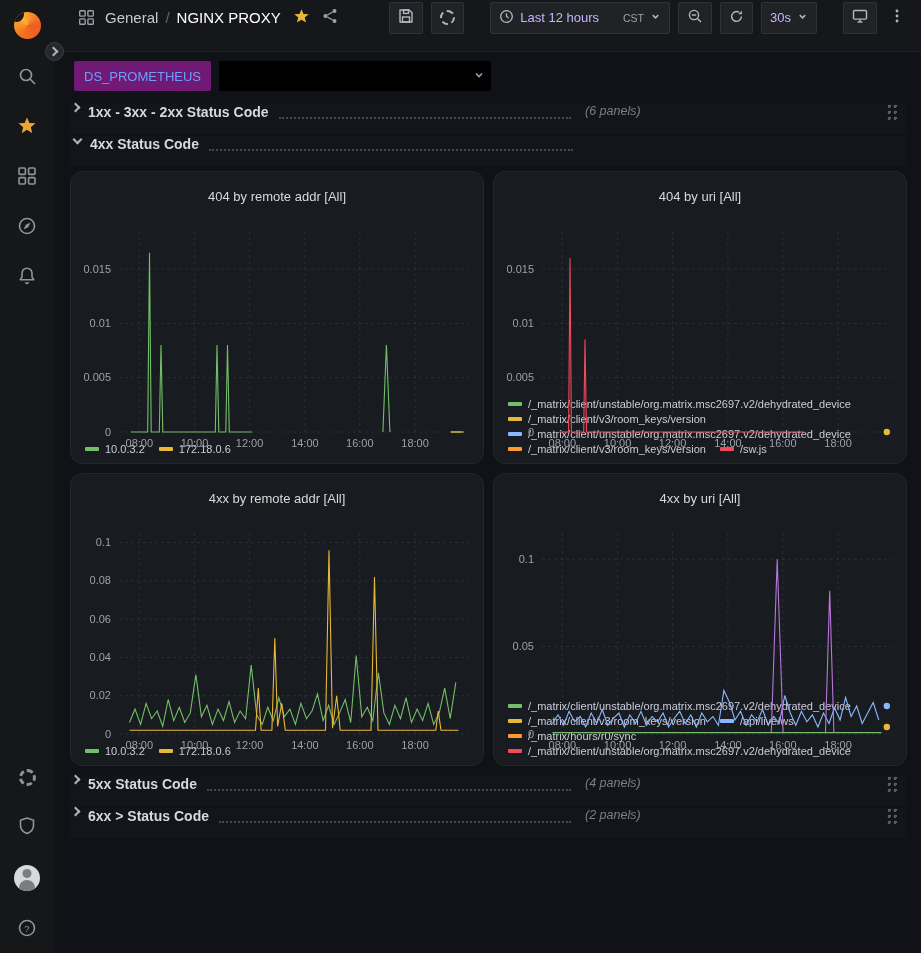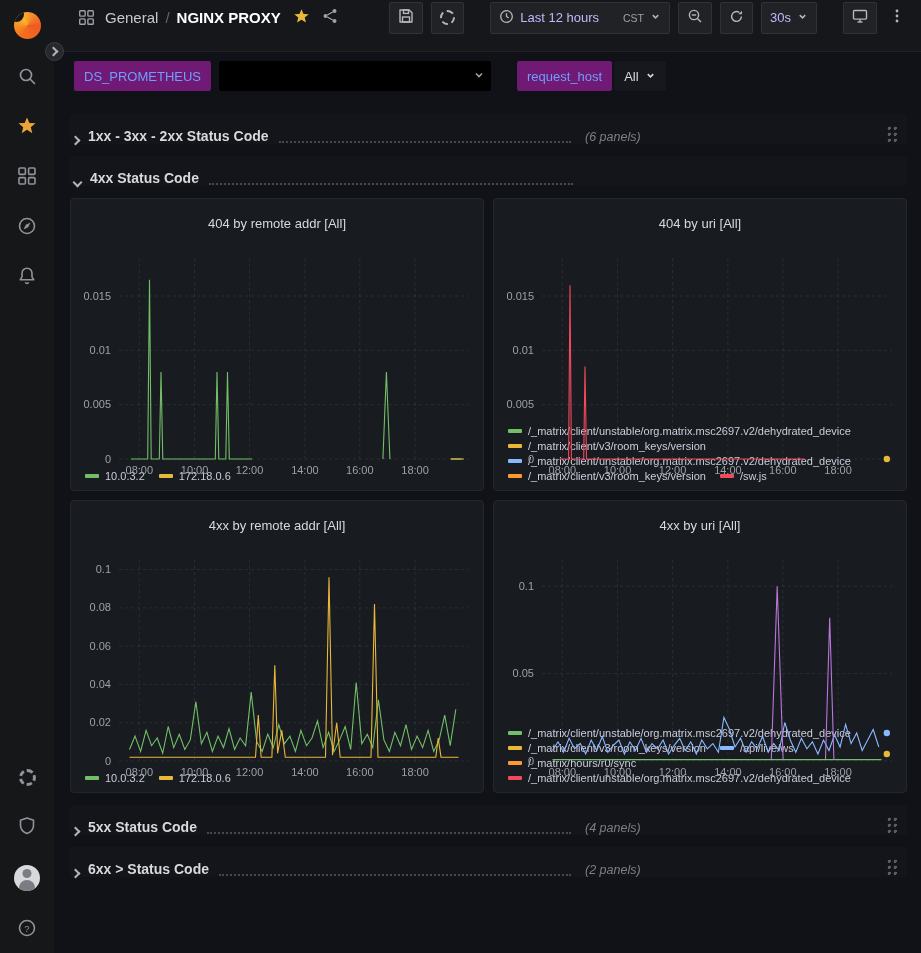--- a/index.html
+++ b/index.html
@@ -34,21 +34,21 @@
   .chev.right{transform:rotate(-45deg);margin-left:-2px;}
   .chev.down{transform:rotate(45deg);}
 
   
   .main{flex:1;display:flex;flex-direction:column;min-width:0;}
   .topnav{height:52px;flex:0 0 52px;background:#16171b;display:flex;align-items:center;
     padding:0 12px 16px 24px;border-bottom:1px solid #202227;}
   .crumb-ic{color:#9da1a8;margin-right:10px;display:flex;}
   .crumb-section{font-size:15px;color:#c7c9cd;cursor:pointer;}
   .crumb-sep{color:#63666c;margin:0 7px;font-size:15px;}
-  .crumb-title{font-size:15px;font-weight:700;color:#ffffff;cursor:pointer;}
+  .crumb-title{font-size:15px;font-weight:400;color:#ffffff;cursor:pointer;}
   .crumb-btn{background:none;border:none;padding:0;margin-left:12px;cursor:pointer;
     color:#9da1a8;display:flex;align-items:center;}
   .nav-right{margin-left:auto;display:flex;align-items:center;gap:8px;}
   .tb-btn{height:32px;min-width:32px;background:#202226;border:1px solid #2f3237;
     border-radius:2px;color:#b4b7bd;display:flex;align-items:center;justify-content:center;
     gap:6px;padding:0 8px;cursor:pointer;font-family:"Liberation Sans",sans-serif;}
   .tb-plain{height:32px;background:none;border:none;color:#b4b7bd;display:flex;
     align-items:center;justify-content:center;padding:0 4px;cursor:pointer;}
   .tb-text{font-size:13px;color:#c4b5fd;white-space:nowrap;}
   .tb-tz{font-size:10.5px;color:#9da1a8;margin-left:18px;}
@@ -59,31 +59,31 @@
   .var-label{height:30px;display:flex;align-items:center;padding:0 10px;background:#701a75;
     border-radius:2px;color:#6e9fff;font-size:13px;font-weight:500;cursor:pointer;}
   .ds-black{width:272px;height:30px;background:#000;border-radius:2px;display:flex;
     align-items:center;justify-content:flex-end;padding:0 6px;cursor:pointer;color:#9da1a8;}
   .var-value{height:30px;display:flex;align-items:center;gap:6px;padding:0 10px;
     background:#16181d;border-radius:2px;color:#d8d9da;font-size:13px;cursor:pointer;}
   .varbar .group{display:flex;gap:2px;margin-left:18px;}
 
   
   .dash{flex:1;overflow:hidden;padding:4px 14px 0 16px;}
-  .row-h{display:flex;align-items:flex-end;height:30px;margin:12px 0;cursor:pointer;
+  .row-h{display:flex;align-items:flex-start;height:30px;margin:2px 0;cursor:pointer;
     background:rgba(255,255,255,0.015);border-radius:2px;padding:0 8px 0 4px;}
   .row-left{display:flex;align-items:center;width:492px;min-width:0;}
   .row-title{font-size:14px;font-weight:700;color:#d8d9da;margin-left:9px;white-space:nowrap;}
   .leader{flex:1;height:14px;border-bottom:2px dotted #45484e;margin-left:10px;}
   .panel-count{font-style:italic;color:#7b7f87;font-size:12.5px;margin-left:14px;white-space:nowrap;}
   .drag-handle{margin-left:auto;width:12px;height:18px;cursor:grab;
     background:radial-gradient(circle at 2.2px 2.2px,#585c63 1.5px,transparent 1.8px);
     background-size:6px 6px;}
   .grid2{display:grid;grid-template-columns:1fr 1fr;gap:9px;margin:5px 0 10px;}
-  .panel{background:#181b1f;border:1px solid #23262b;border-radius:4px;height:293px;
+  .panel{background:#181b1f;border:1px solid #23262b;border-radius:12px;height:293px;
     display:flex;flex-direction:column;overflow:hidden;}
   .panel-title{flex:0 0 27px;line-height:27px;text-align:center;font-size:13px;
     font-weight:500;color:#d8d9da;cursor:pointer;white-space:nowrap;overflow:hidden;}
   .chart{flex:1 1 auto;min-height:112px;position:relative;}
   .chart svg{display:block;}
   .chart svg text{fill:#9da1a8;font-size:11px;font-family:"Liberation Sans",sans-serif;}
   .grid{stroke:rgba(204,204,220,0.10);stroke-width:1;stroke-dasharray:3,3;}
   .legend{flex:0 0 auto;display:flex;flex-wrap:wrap;row-gap:3px;padding:3px 8px 8px 14px;}
   .legend-item{display:inline-flex;align-items:center;margin-right:14px;font-size:11px;
     color:#ccccdc;white-space:nowrap;max-width:100%;overflow:hidden;cursor:pointer;}
@@ -277,31 +277,20 @@
     </header>
 
     <div class="varbar">
       <span class="var-label">DS_PROMETHEUS</span>
       <div class="ds-black">
         <span>
           <svg viewBox="0 0 12 12" width="12" height="12" fill="none" stroke="currentColor" stroke-width="1.6">
               <polyline points="3,4.5 6,7.5 9,4.5"></polyline>
             </svg>
         </span>
-      </div>
-      <div class="group">
-        <span class="var-label">request_host</span>
-        <div class="var-value">
-          <span>All</span>
-          <span>
-            <svg viewBox="0 0 12 12" width="11" height="11" fill="none" stroke="currentColor" stroke-width="1.6">
-                <polyline points="3,4.5 6,7.5 9,4.5"></polyline>
-              </svg>
-          </span>
-        </div>
       </div>
     </div>
 
     <div class="dash">
 
       <div class="row-h">
         <span class="chev right"></span>
         <div class="row-left">
           <span class="row-title">1xx - 3xx - 2xx Status Code</span>
           <span class="leader"></span>

